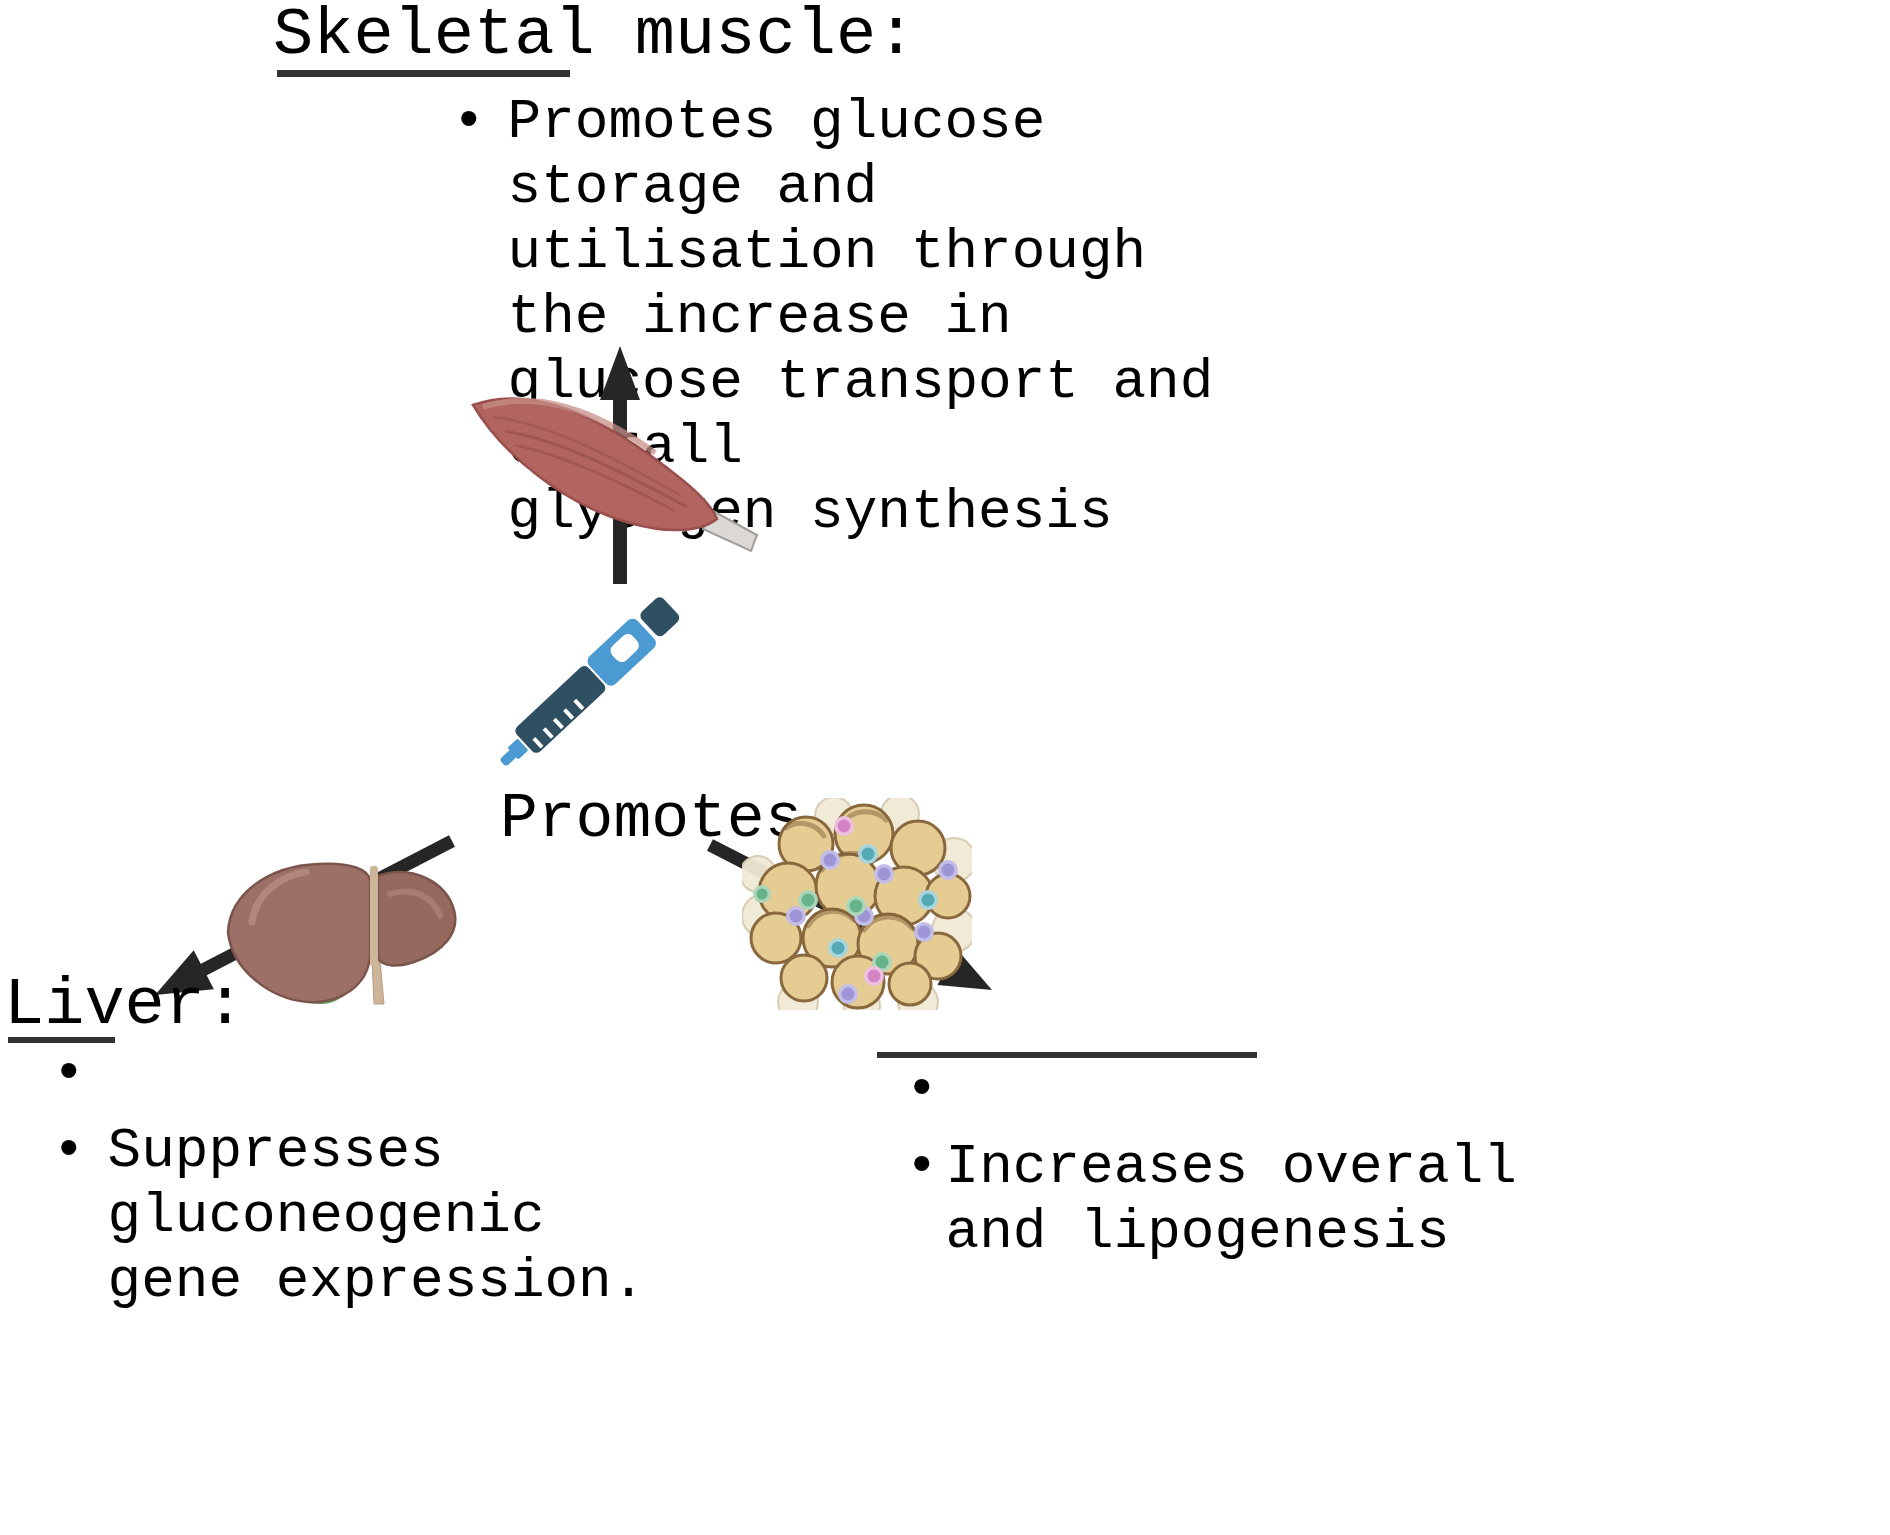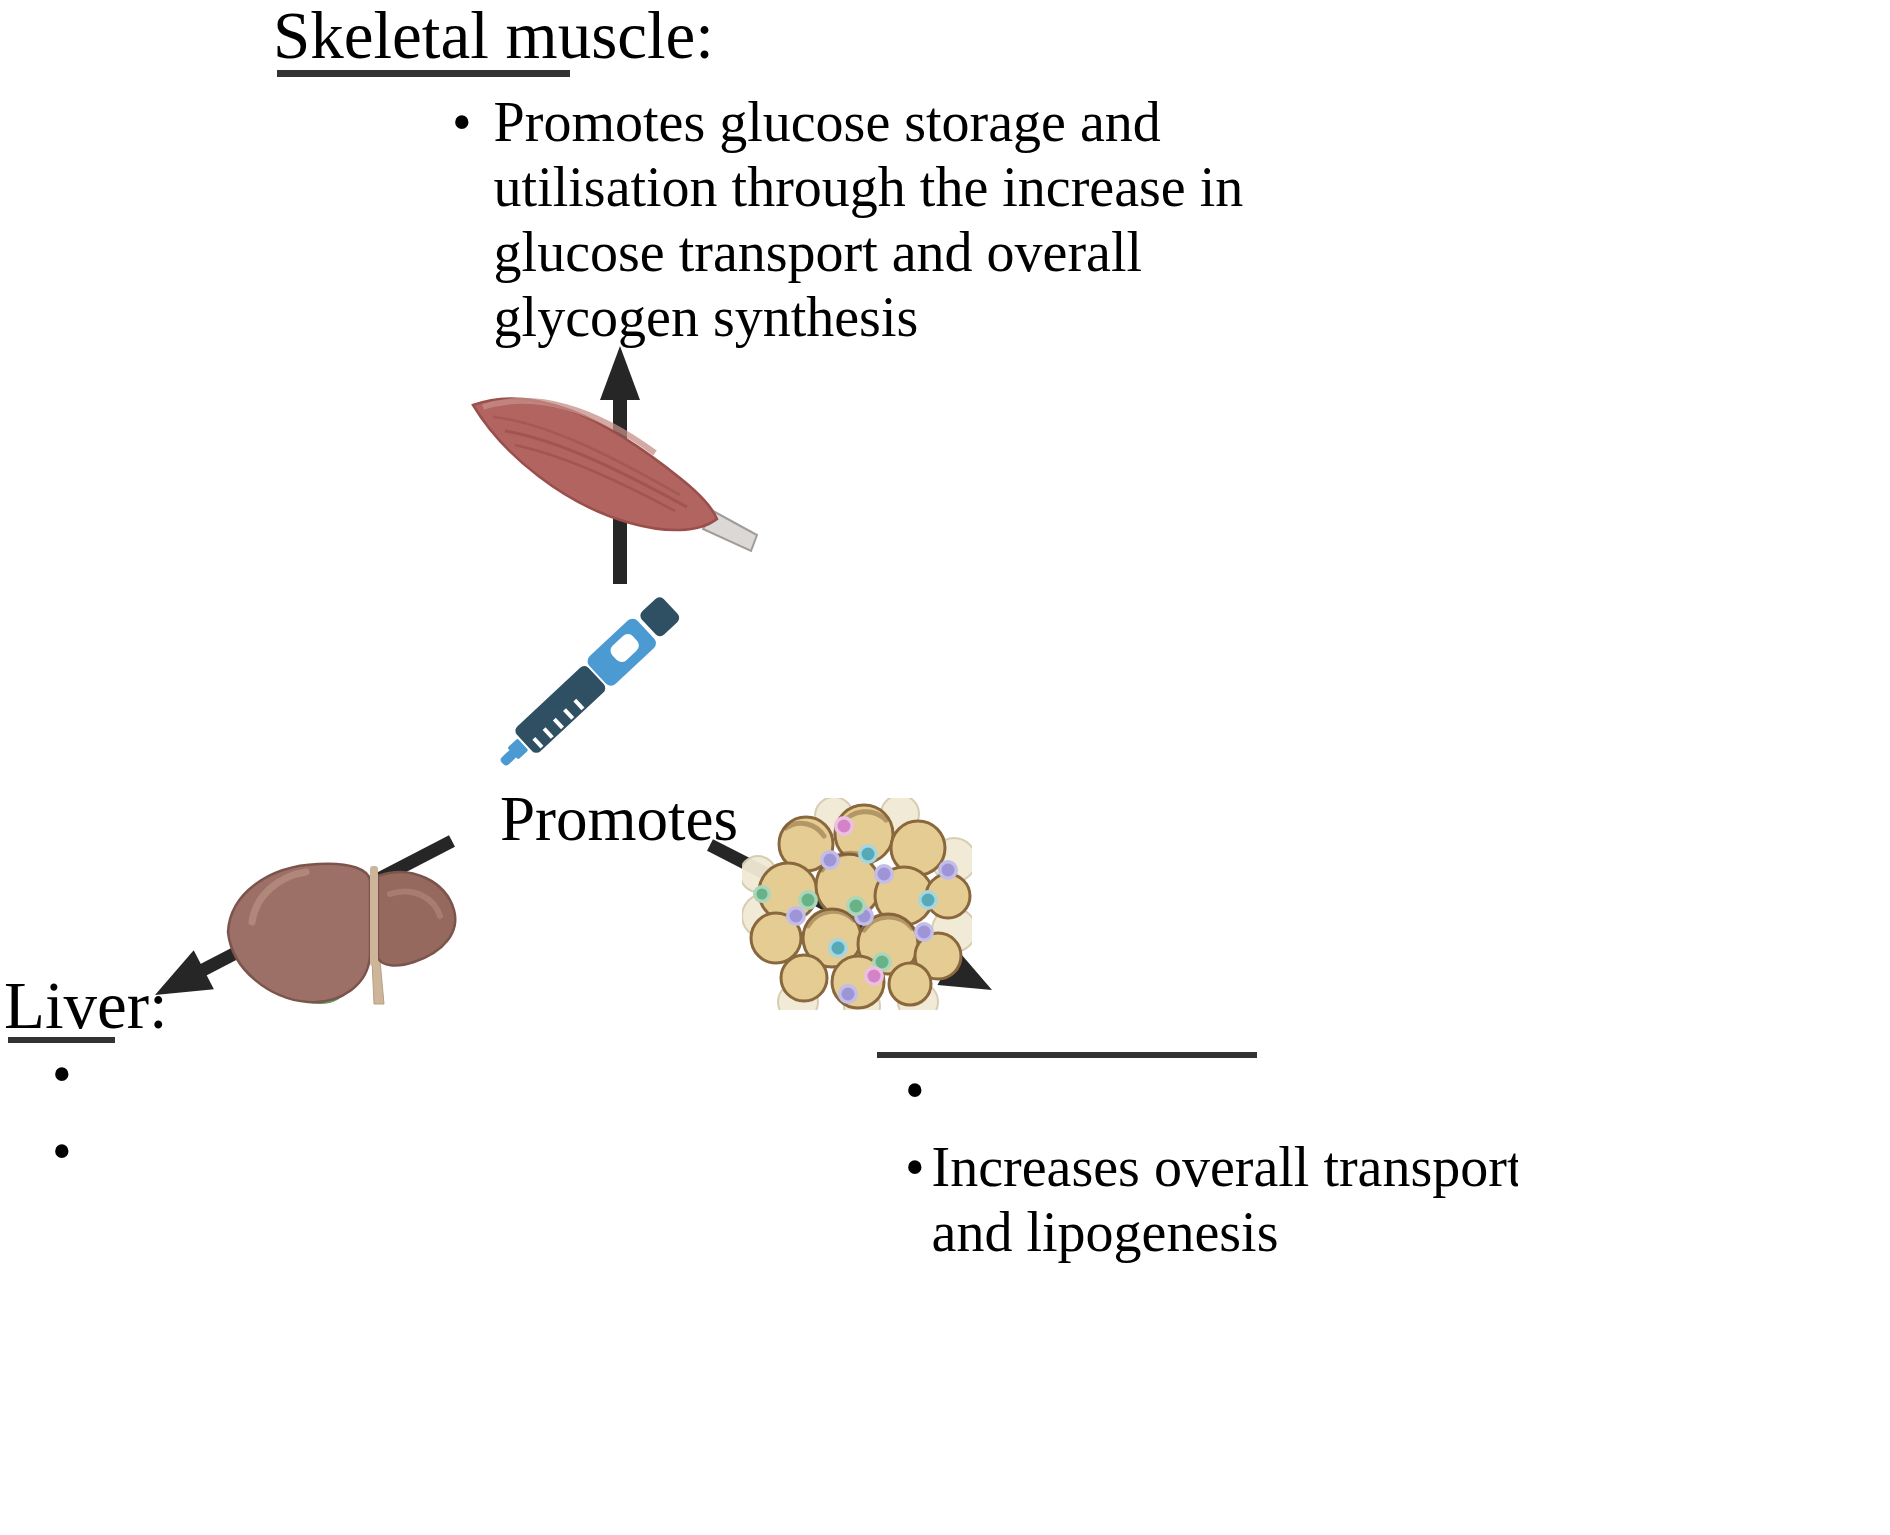--- a/index.html
+++ b/index.html
@@ -5,21 +5,21 @@
   :root{
     --arrow:#262626; --text:#000000; --underline:#333333;
     --muscle:#b26460; --muscle-edge:#9a4f4c; --tendon:#dcd8d5;
     --pen-light:#4c9ad2; --pen-dark:#2f4f63;
     --liver:#9c7067; --liver2:#96695f; --liver-edge:#7b544c; --ligament:#cdb59a; --gallbladder:#85bb7c;
     --fat:#e5cc93; --fat-edge:#8a683e; --fat-bg:#f1e9d5;
   }
   html,body{margin:0;padding:0;background:#ffffff;}
   .canvas{
     position:relative;width:1518px;height:1535px;background:#ffffff;overflow:hidden;
-    font-family:Liberation Serif, serif;color:var(--text);
+    font-family:Liberation Mono, monospace;color:var(--text);
   }
   .abs{position:absolute;}
   .heading{font-size:67px;line-height:1.0;white-space:nowrap;}
   .h-underline{background:var(--underline);}
   .bullets{display:block;}
   .bullet-item{display:flex;align-items:flex-start;}
   .bullet-dot{font-size:56px;line-height:65px;flex:0 0 auto;}
   .bullet-text{font-size:56px;line-height:65px;white-space:pre-line;}
   .gap-wide .bullet-dot{margin-right:22px;}
   .gap-narrow .bullet-dot{margin-right:7px;}
@@ -94,20 +94,22 @@
 
   <div class="abs heading" style="left:4px;top:972px;text-align:center;">Liver:</div>
   <div class="abs h-underline" style="left:8px;top:1037px;width:107px;height:6px;"></div>
 
   <div class="abs bullets gap-wide" style="left:52px;top:1042px;width:840px;">
     <div class="bullet-item">
       <span class="bullet-dot">•</span>
     </div>
     <div class="bullet-item">
       <span class="bullet-dot">•</span>
+      <span class="bullet-text">Suppresses gluconeogenic
+gene expression.</span>
     </div>
   </div>
 
   <svg class="abs" style="left:690px;top:825px;" width="320" height="175" viewBox="0 0 320 175">
     <line x1="20" y1="20" x2="260" y2="143" stroke="var(--arrow)" stroke-width="13"></line>
     <polygon points="302,165 247.5,160 266.3,123.6" fill="var(--arrow)"></polygon>
   </svg>
 
   <svg class="abs" style="left:742px;top:798px;" width="230" height="212" viewBox="0 0 230 212">
     <g fill="var(--fat-bg)" stroke="#d6cbb0" stroke-width="2" opacity="0.95">

